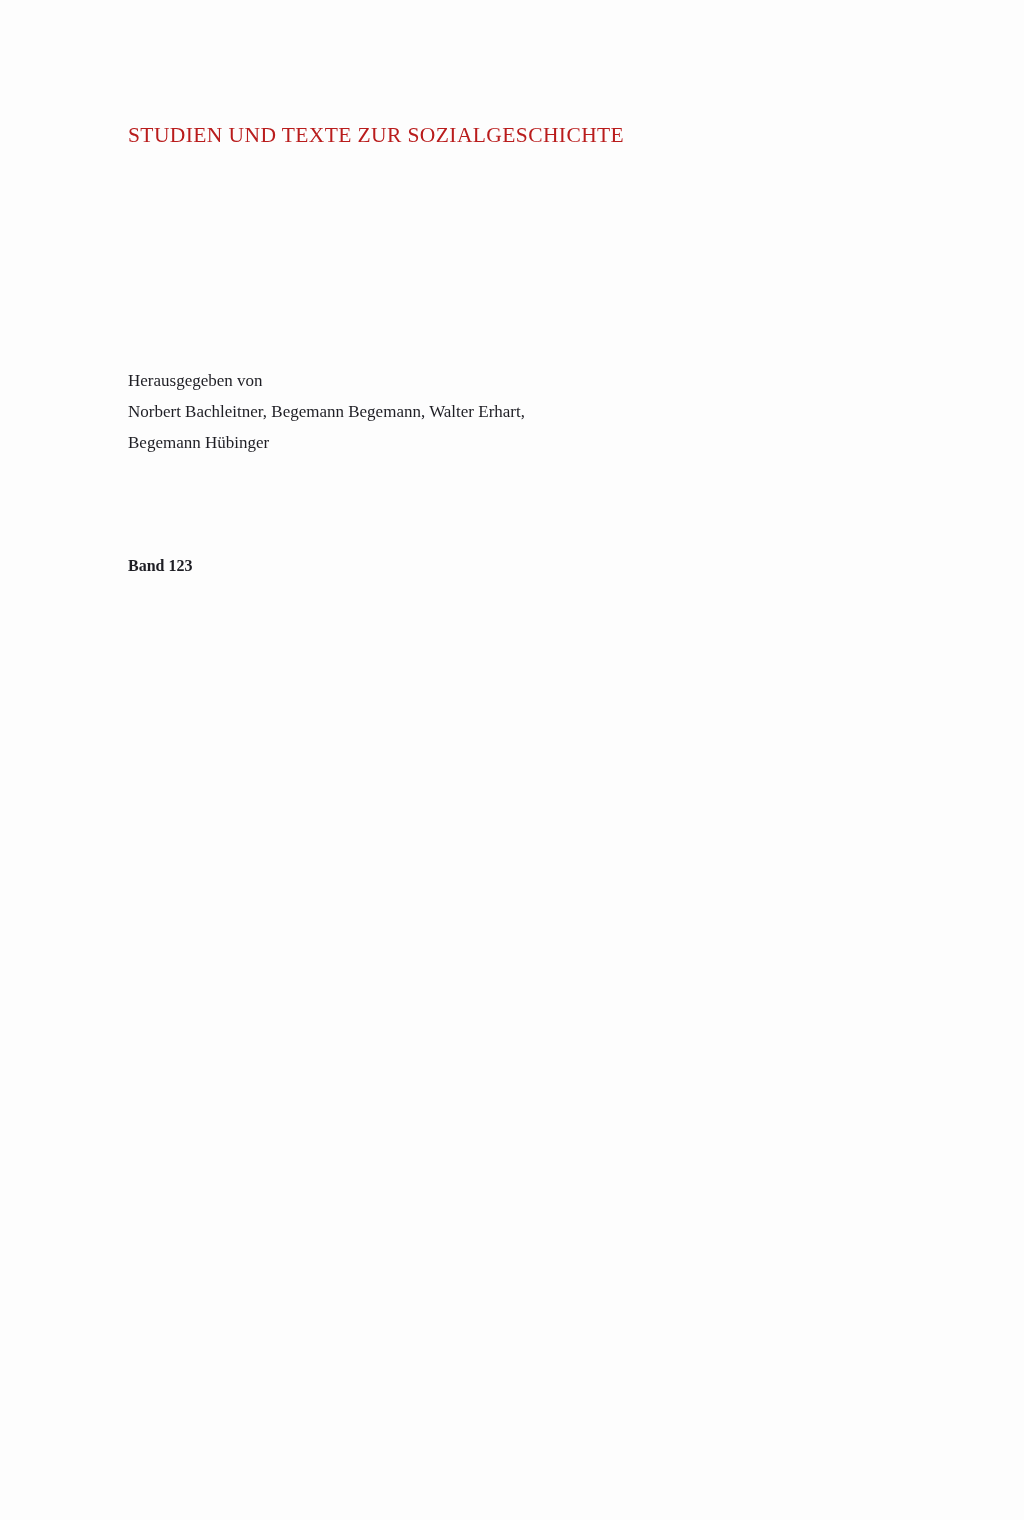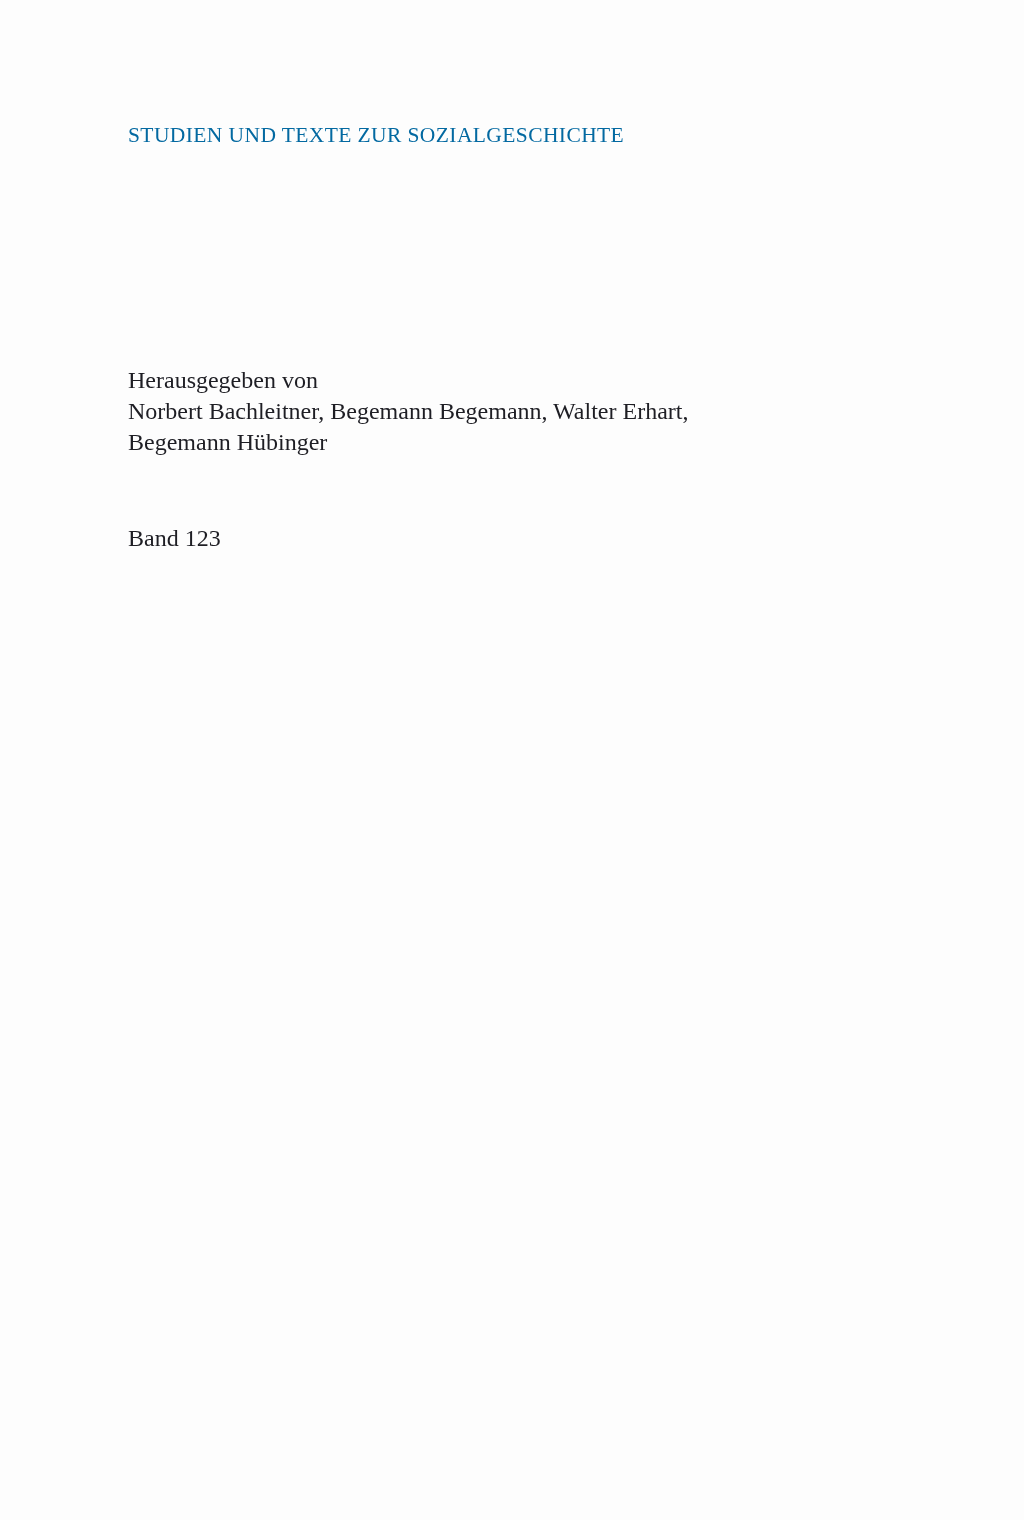--- a/index.html
+++ b/index.html
@@ -23,42 +23,43 @@
   .content {
     position: absolute;
     left: 128px;
     top: 118px;
     width: 700px;
   }
   .series-title {
     font-size: 21.5px;
     line-height: 35px;
     letter-spacing: 0.4px;
-    color: #0369a1;
+    color: #b91c1c;
     font-variant: normal;
   }
   .series-title .line {
     display: block;
     white-space: nowrap;
   }
   .editors {
     margin-top: 212px;
-    font-size: 24px;
+    font-size: 17px;
     line-height: 31px;
     color: #1e1e24;
   }
   .editors .line {
     display: block;
     white-space: nowrap;
   }
   .volume {
-    margin-top: 65px;
-    font-size: 24px;
+    margin-top: 92px;
+    font-size: 16px;
     line-height: 31px;
     color: #1e1e24;
+    font-weight: bold;
   }
 </style>
 </head>
 <body>
 
 <div class="page">
   <div class="content">
 
     <div class="series-title">
       <span class="line">STUDIEN UND TEXTE ZUR SOZIALGESCHICHTE</span>

